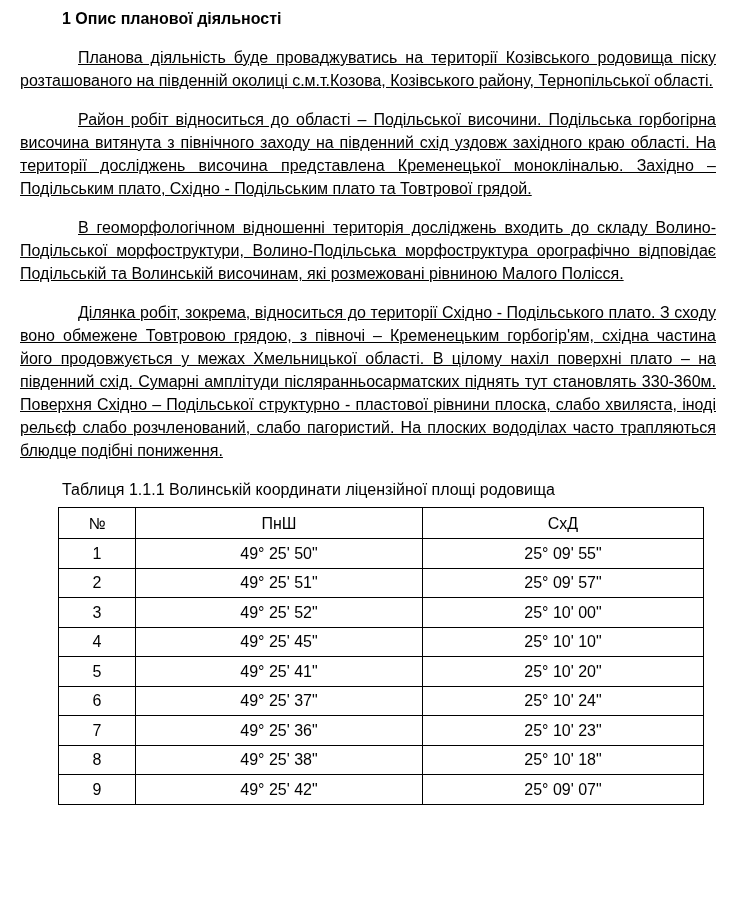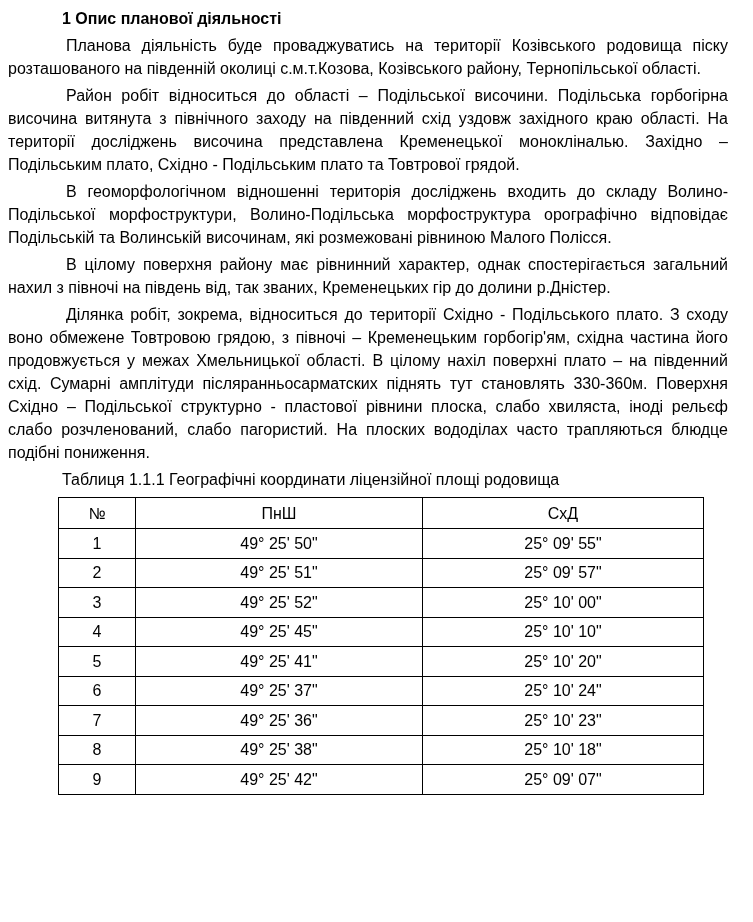--- a/index.html
+++ b/index.html
@@ -19,23 +19,24 @@
     overflow: hidden;
     box-sizing: border-box;
     padding: 7px 21px 0 4px;
   }
   .heading {
     font-weight: bold;
     padding-left: 58px;
     white-space: nowrap;
   }
   .para {
-    margin: 4px;
+    margin: 16px;
     text-align: justify;
     text-indent: 58px;
+    text-decoration: underline;
   }
   .table-caption {
     margin: 0;
     text-indent: 58px;
     white-space: nowrap;
   }
   table.coords {
     border-collapse: collapse;
     margin-left: 54px;
     margin-top: 6px;
@@ -60,24 +61,23 @@
 </head>
 <body>
 
 <div class="page">
 
   <div class="heading">1 Опис планової діяльності</div>
 
   <p class="para">Планова діяльність буде проваджуватись на території Козівського родовища піску розташованого на південній околиці с.м.т.Козова, Козівського району, Тернопільської області.</p>
   <p class="para">Район робіт відноситься до області – Подільської височини. Подільська горбогірна височина витянута з північного заходу на південний схід уздовж західного краю області. На території досліджень височина представлена Кременецької монокліналью. Західно – Подільським плато, Східно - Подільським плато та Товтрової грядой.</p>
   <p class="para">В геоморфологічном відношенні територія досліджень входить до складу Волино-Подільської морфоструктури, Волино-Подільська морфоструктура орографічно відповідає Подільській та Волинській височинам, які розмежовані рівниною Малого Полісся.</p>
-  <p class="para">В цілому поверхня району має рівнинний характер, однак спостерігається загальний нахил з півночі на південь від, так званих, Кременецьких гір до долини р.Дністер.</p>
   <p class="para">Ділянка робіт, зокрема, відноситься до території Східно - Подільського плато. З сходу воно обмежене Товтровою грядою, з півночі – Кременецьким горбогір'ям, східна частина його продовжується у межах Хмельницької області. В цілому нахіл поверхні плато – на південний схід. Сумарні амплітуди післяранньосарматских піднять тут становлять 330-360м. Поверхня Східно – Подільської структурно - пластової рівнини плоска, слабо хвиляста, іноді рельєф слабо розчленований, слабо пагористий. На плоских вододілах часто трапляються блюдце подібні пониження.</p>
 
-  <div class="table-caption">Таблиця 1.1.1 Географічні координати ліцензійної площі родовища</div>
+  <div class="table-caption">Таблиця 1.1.1 Волинській координати ліцензійної площі родовища</div>
 
   <table class="coords">
     <colgroup>
       <col class="c-num">
         <col class="c-lat">
         <col class="c-lon">
     </colgroup>
     <thead>
       <tr>
         <th>№</th>

